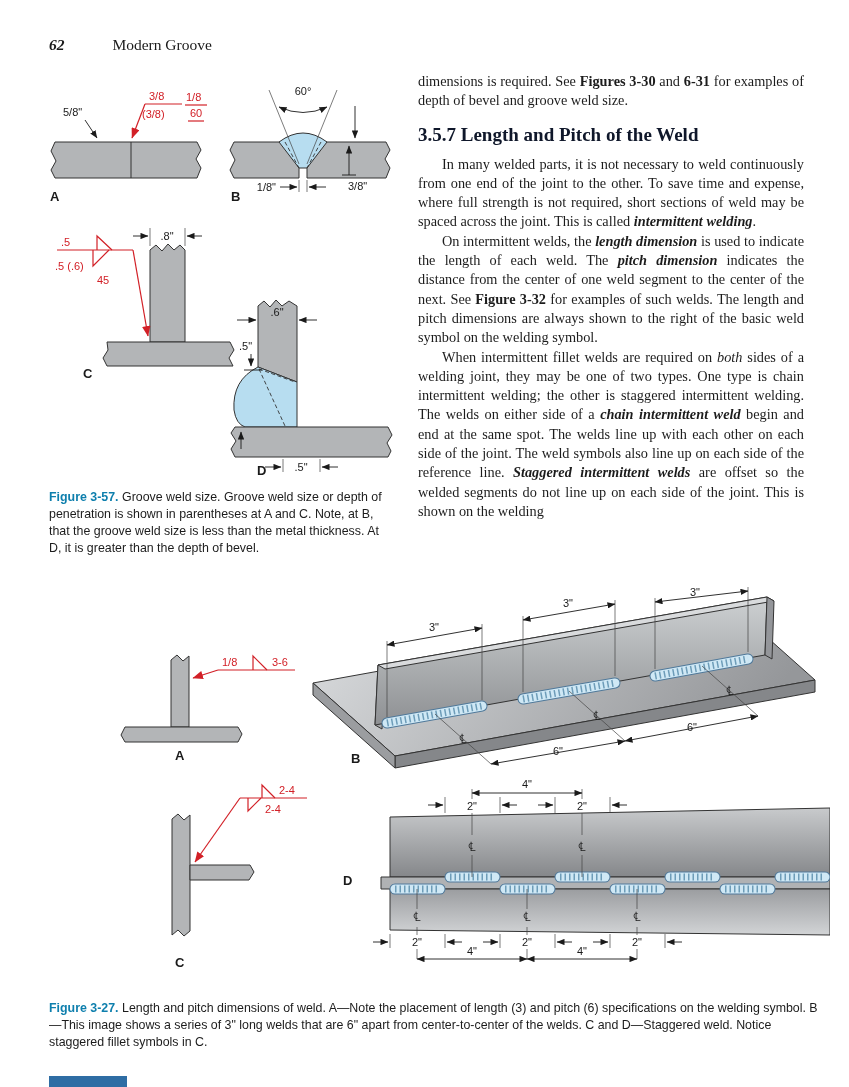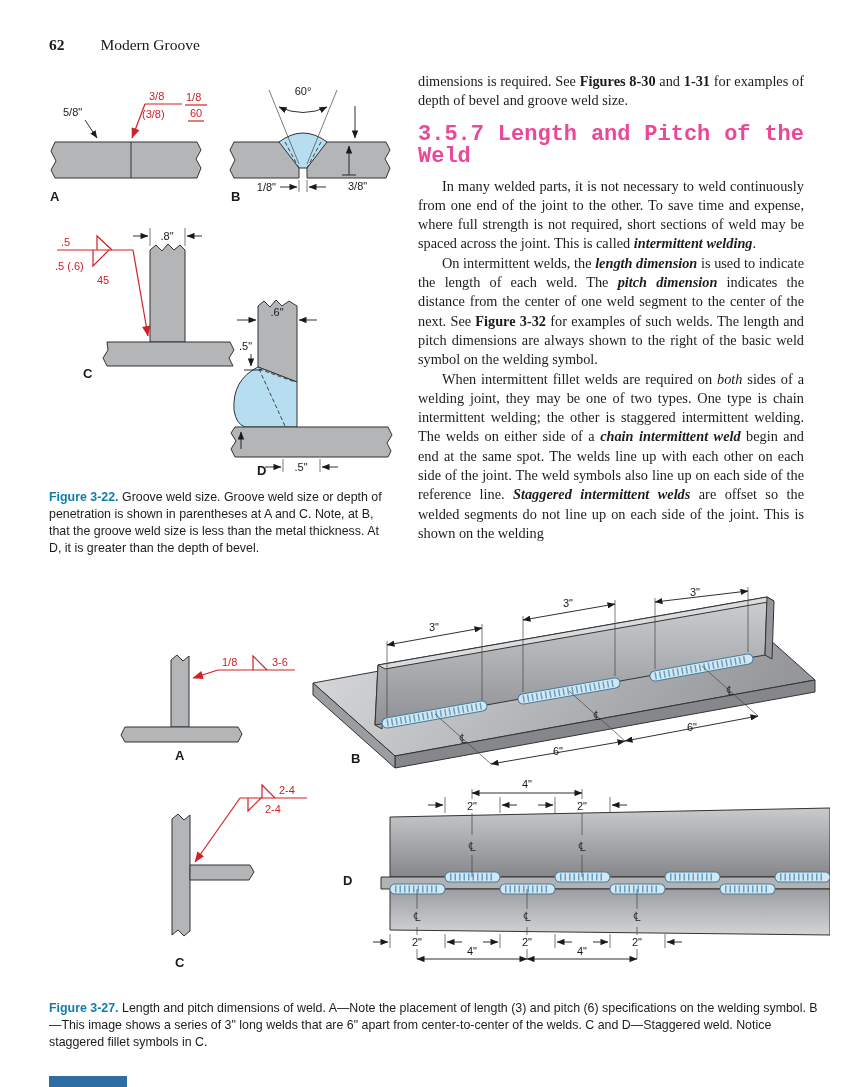--- a/index.html
+++ b/index.html
@@ -1,24 +1,24 @@
 <!DOCTYPE html>
 <html><head>
 <meta charset="utf-8">
 <style>
   html,body{margin:0;padding:0;background:#ffffff;}
   .page{position:relative;width:849px;height:1087px;background:#fff;overflow:hidden;}
   .pagehead{position:absolute;left:49px;top:36px;font-family:"Liberation Serif",serif;font-size:15.5px;color:#1a1a1a;}
-  .pgnum{font-weight:bold;margin-right:32px;}
+  .pgnum{font-weight:bold;margin-right:44px;font-style:italic;}
   .rightcol{position:absolute;left:418px;top:72px;width:386px;font-family:"Liberation Serif",serif;
             font-size:14.3px;line-height:19.3px;text-align:justify;color:#1c1c1c;}
   .rightcol p{margin:0;text-indent:24px;}
   .rightcol p.noindent{text-indent:0;}
-  .rightcol h2{font-family:Liberation Mono, monospace;font-size:22px;line-height:22px;
-               margin:13px 0 9px 0;color:#ec4899;}
+  .rightcol h2{font-family:Liberation Serif, serif;font-size:19px;line-height:22px;
+               margin:13px 0 9px 0;color:#0f172a;}
   .bi{font-weight:bold;font-style:italic;margin-top:9px;}
   .cap{position:absolute;font-family:"Liberation Sans",sans-serif;font-size:12.4px;line-height:17px;color:#1c1c1c;}
   .cap .lead{color:#0e7fad;font-weight:bold;}
   .cap31{left:49px;top:489px;width:334px;}
   .cap32{left:49px;top:1000px;width:778px;}
   .figwrap{position:absolute;}
   .f31{left:45px;top:80px;}
   .f32{left:45px;top:585px;}
   .footband{position:absolute;left:49px;top:1076px;width:78px;height:11px;background:#2e6da4;}
   svg text{font-family:"Liberation Sans",sans-serif;font-size:11px;fill:#1a1a1a;}
@@ -150,25 +150,25 @@
         <line class="dim" x1="220" y1="387" x2="236" y2="387" marker-end="url(#a31)"></line>
         <line class="dim" x1="293" y1="387" x2="277" y2="387" marker-end="url(#a31)"></line>
         <text x="256" y="391" text-anchor="middle">.5"</text>
       </g>
       <text class="lbl" x="212" y="395">D</text>
     </g>
   </svg>
   </div>
 
   <div class="cap cap31">
-    <span class="lead">Figure 3-22.</span><span> Groove weld size. Groove weld size or depth of penetration is shown in parentheses at A and C. Note, at B, that the groove weld size is less than the metal thickness. At D, it is greater than the depth of bevel.</span>
+    <span class="lead">Figure 3-57.</span><span> Groove weld size. Groove weld size or depth of penetration is shown in parentheses at A and C. Note, at B, that the groove weld size is less than the metal thickness. At D, it is greater than the depth of bevel.</span>
   </div>
 
   <div class="rightcol">
-    <p class="noindent"><span>dimensions is required. See </span><b>Figures 8-30</b><span> and </span><b>1-31</b><span> for examples of depth of bevel and groove weld size.</span></p>
+    <p class="noindent"><span>dimensions is required. See </span><b>Figures 3-30</b><span> and </span><b>6-31</b><span> for examples of depth of bevel and groove weld size.</span></p>
     <h2>3.5.7 Length and Pitch of the Weld</h2>
     <p><span>In many welded parts, it is not necessary to weld continuously from one end of the joint to the other. To save time and expense, where full strength is not required, short sections of weld may be spaced across the joint. This is called </span><span class="bi">intermittent welding</span><span>.</span></p>
     <p><span>On intermittent welds, the </span><span class="bi">length dimension</span><span> is used to indicate the length of each weld. The </span><span class="bi">pitch dimension</span><span> indicates the distance from the center of one weld segment to the center of the next. See </span><b>Figure 3-32</b><span> for examples of such welds. The length and pitch dimensions are always shown to the right of the basic weld symbol on the welding symbol.</span></p>
     <p><span>When intermittent fillet welds are required on </span><i>both</i><span> sides of a welding joint, they may be one of two types. One type is chain intermittent welding; the other is staggered intermittent welding. The welds on either side of a </span><span class="bi">chain intermittent weld</span><span> begin and end at the same spot. The welds line up with each other on each side of the joint. The weld symbols also line up on each side of the reference line. </span><span class="bi">Staggered intermittent welds</span><span> are offset so the welded segments do not line up on each side of the joint. This is shown on the welding</span></p>
   </div>
 
   <div class="figwrap f32">
   <svg width="785" height="400" viewBox="0 0 785 400">
     <defs>
       <marker id="a32" viewBox="0 0 10 8" refX="9.5" refY="4" markerWidth="9" markerHeight="7" orient="auto-start-reverse">

